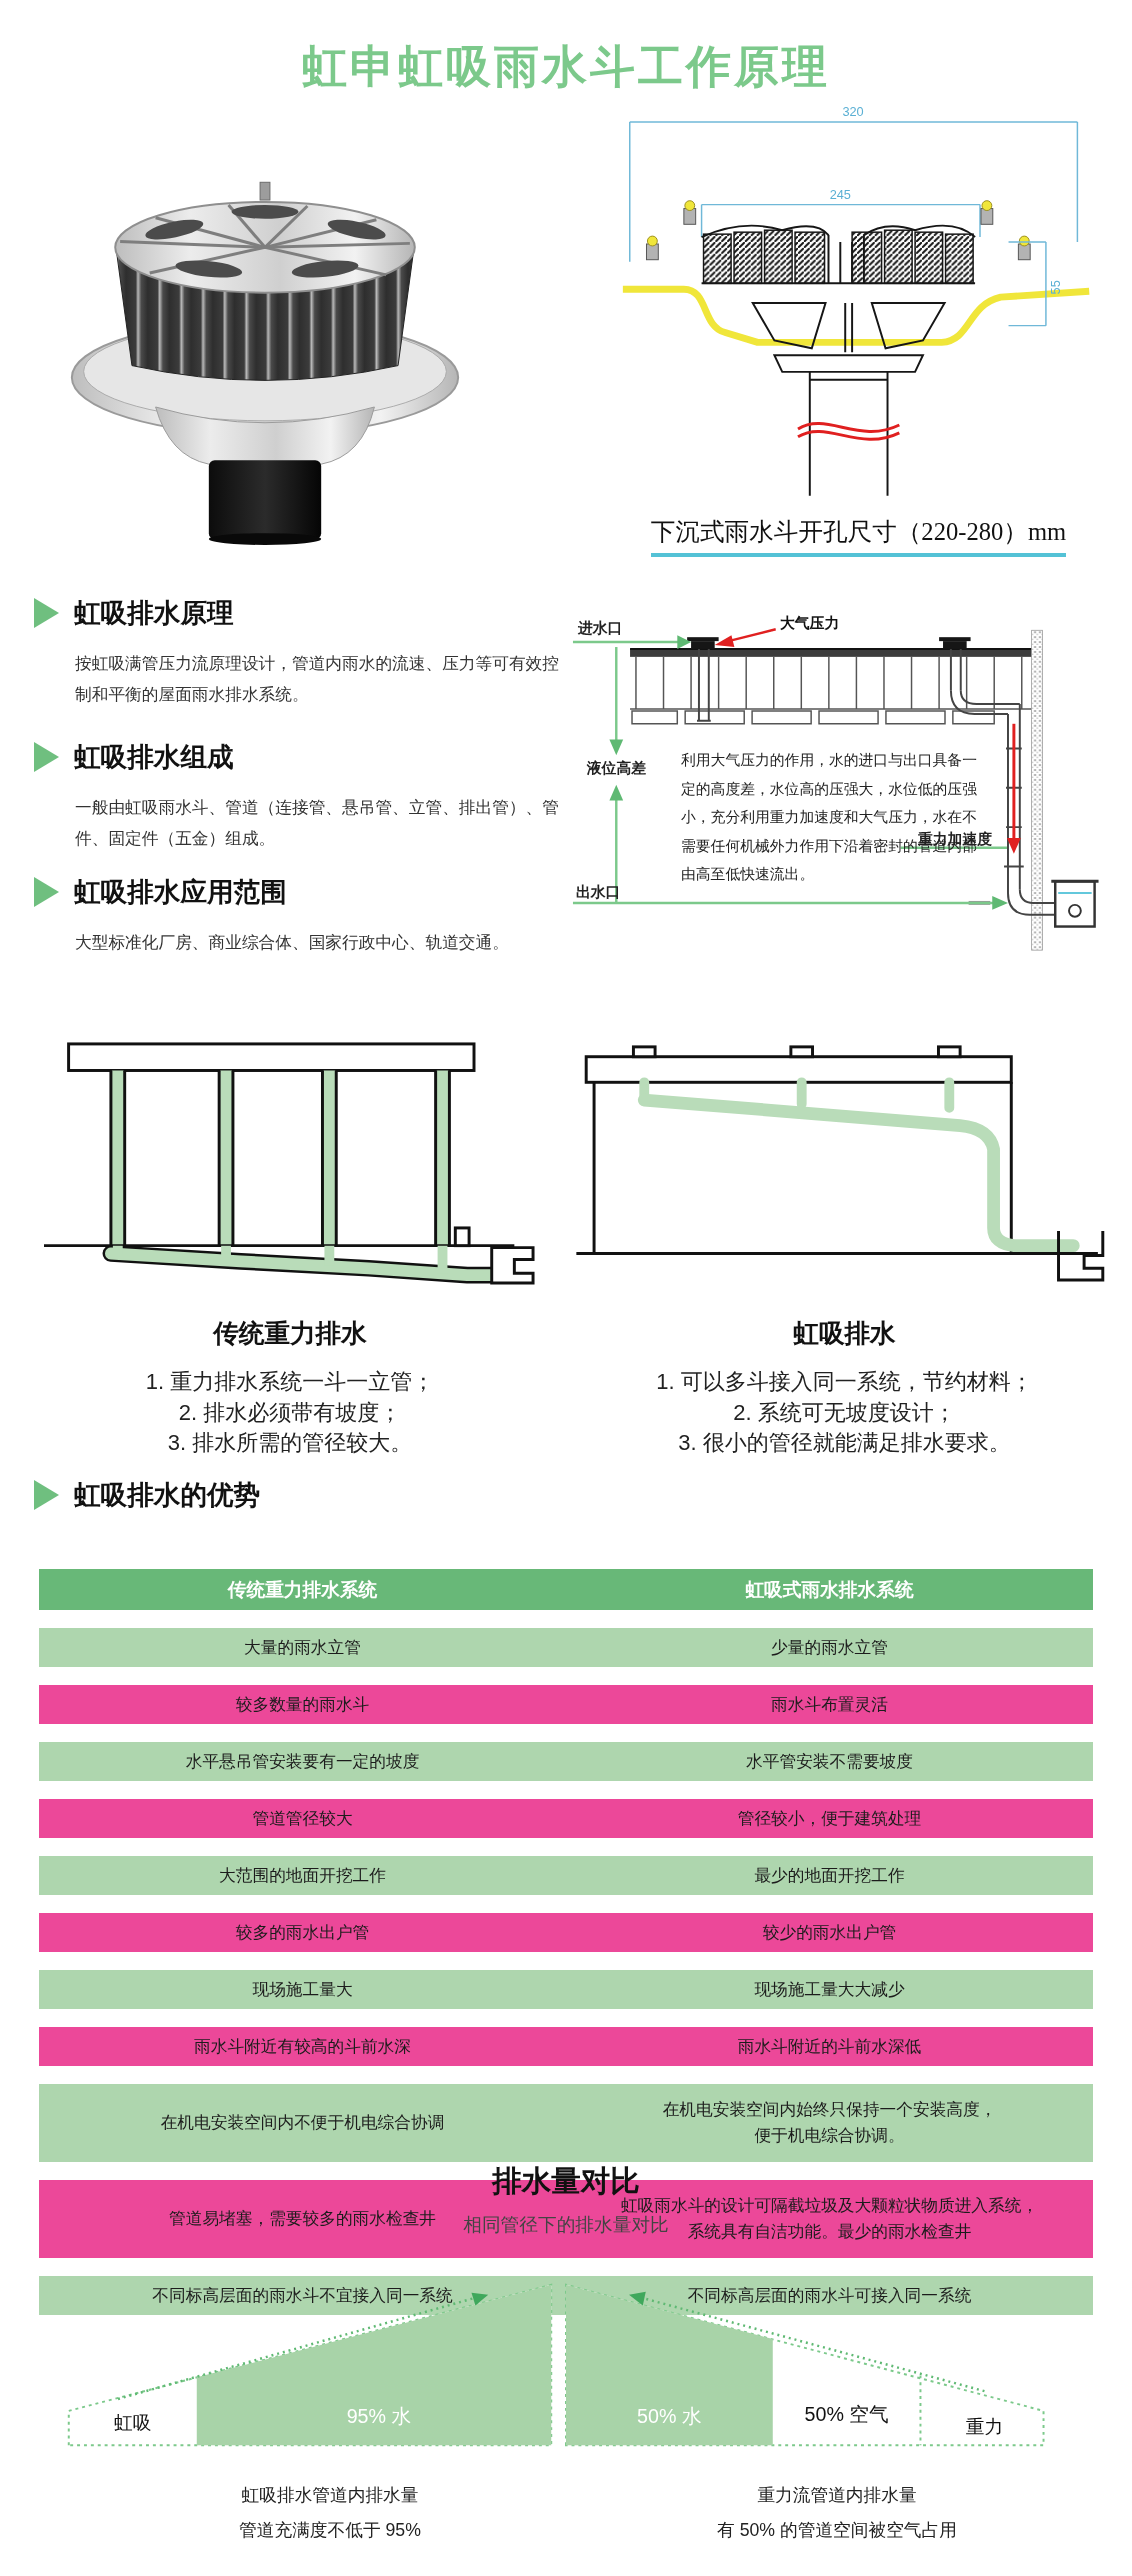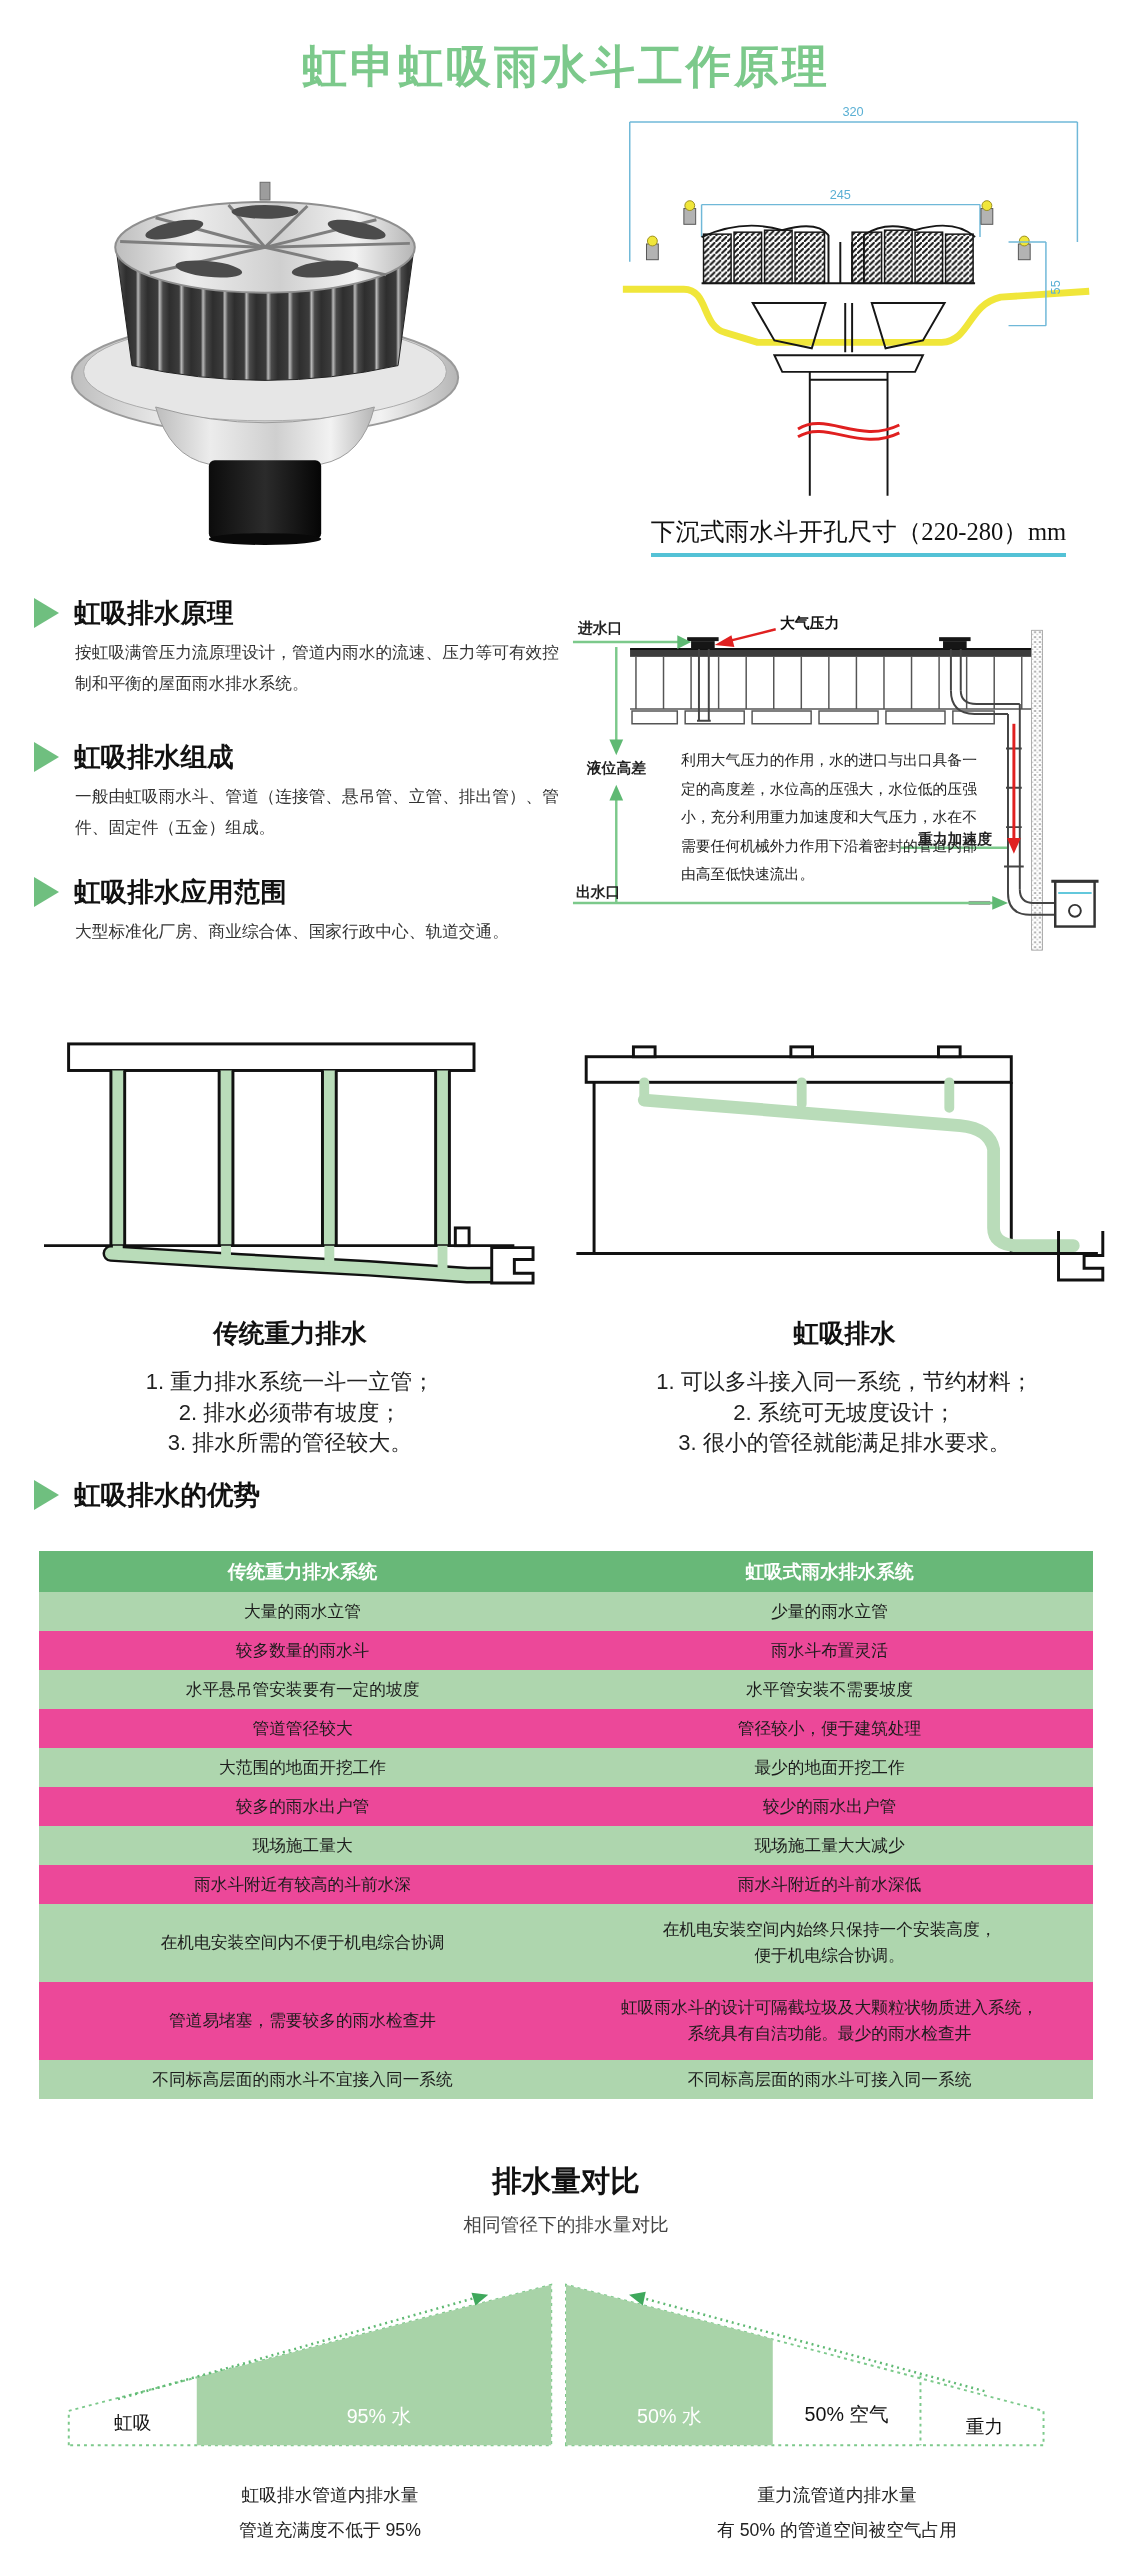--- a/index.html
+++ b/index.html
@@ -6,36 +6,36 @@
   #canvas{position:relative;width:1132px;height:2576px;background:#fff;overflow:hidden;
           font-family:"Liberation Sans","DejaVu Sans",sans-serif;color:#222;}
   .abs{position:absolute;}
   .page-title{left:0;top:37px;width:1132px;text-align:center;font-size:45px;font-weight:bold;
               color:#7cc98b;letter-spacing:3px;}
   
   .sec-head{display:flex;align-items:center;gap:15px;}
   .tri{width:0;height:0;border-left:25.6px solid #6fbf7f;border-top:15.8px solid transparent;
        border-bottom:15.8px solid transparent;}
   .sec-title{font-size:26.6px;font-weight:bold;color:#111;}
-  .sec-body{font-size:16.7px;line-height:30.5px;color:#333;margin-top:7px;padding-left:41px;width:497px;}
+  .sec-body{font-size:16.7px;line-height:30.5px;color:#333;margin-top:18px;padding-left:41px;width:497px;}
   
   .td-caption{font-family:"Liberation Serif","DejaVu Serif",serif;font-size:24.6px;color:#111;
               display:inline-block;border-bottom:4.9px solid #54c2d6;padding-bottom:4.9px;}
   
   .plabel{position:absolute;font-size:14.8px;font-weight:bold;color:#222;white-space:nowrap;}
   .pbody{position:absolute;font-size:14.8px;line-height:28.6px;color:#222;width:310px;}
   
   .cmp-title{position:absolute;font-size:25.6px;font-weight:bold;color:#111;text-align:center;}
   .cmp-points{position:absolute;font-size:22px;line-height:30.5px;color:#222;text-align:center;}
   .cmp-points div{margin:0;}
   
   .tbl{position:absolute;left:39px;top:1551px;width:1054px;}
   .trow{display:flex;}
   .cell{width:527px;display:flex;align-items:center;justify-content:center;text-align:center;
-        font-size:16.7px;color:#1c1c1c;min-height:39px;white-space:pre-line;line-height:25.6px;}
+        font-size:16.7px;color:#1c1c1c;min-height:39px;white-space:pre-line;line-height:25.6px;margin-top:18px;}
   .trow.hdr .cell{background:#68b878;color:#fff;font-weight:bold;font-size:18.7px;min-height:41px;}
   .trow.g .cell{background:#aed6ae;}
   .trow.w .cell{background:#ec4899;}
   .trow.tall .cell{min-height:78px;}
   
   .fc-title{left:0;top:2162px;width:1132px;text-align:center;font-size:29.5px;font-weight:bold;color:#111;}
   .fc-sub{left:0;top:2212px;width:1132px;text-align:center;font-size:18.7px;color:#444;}
   .fc-cap{position:absolute;font-size:17.7px;line-height:35px;color:#222;text-align:center;width:492px;}
   svg text{font-family:"Liberation Sans","DejaVu Sans",sans-serif;}
 </style>

